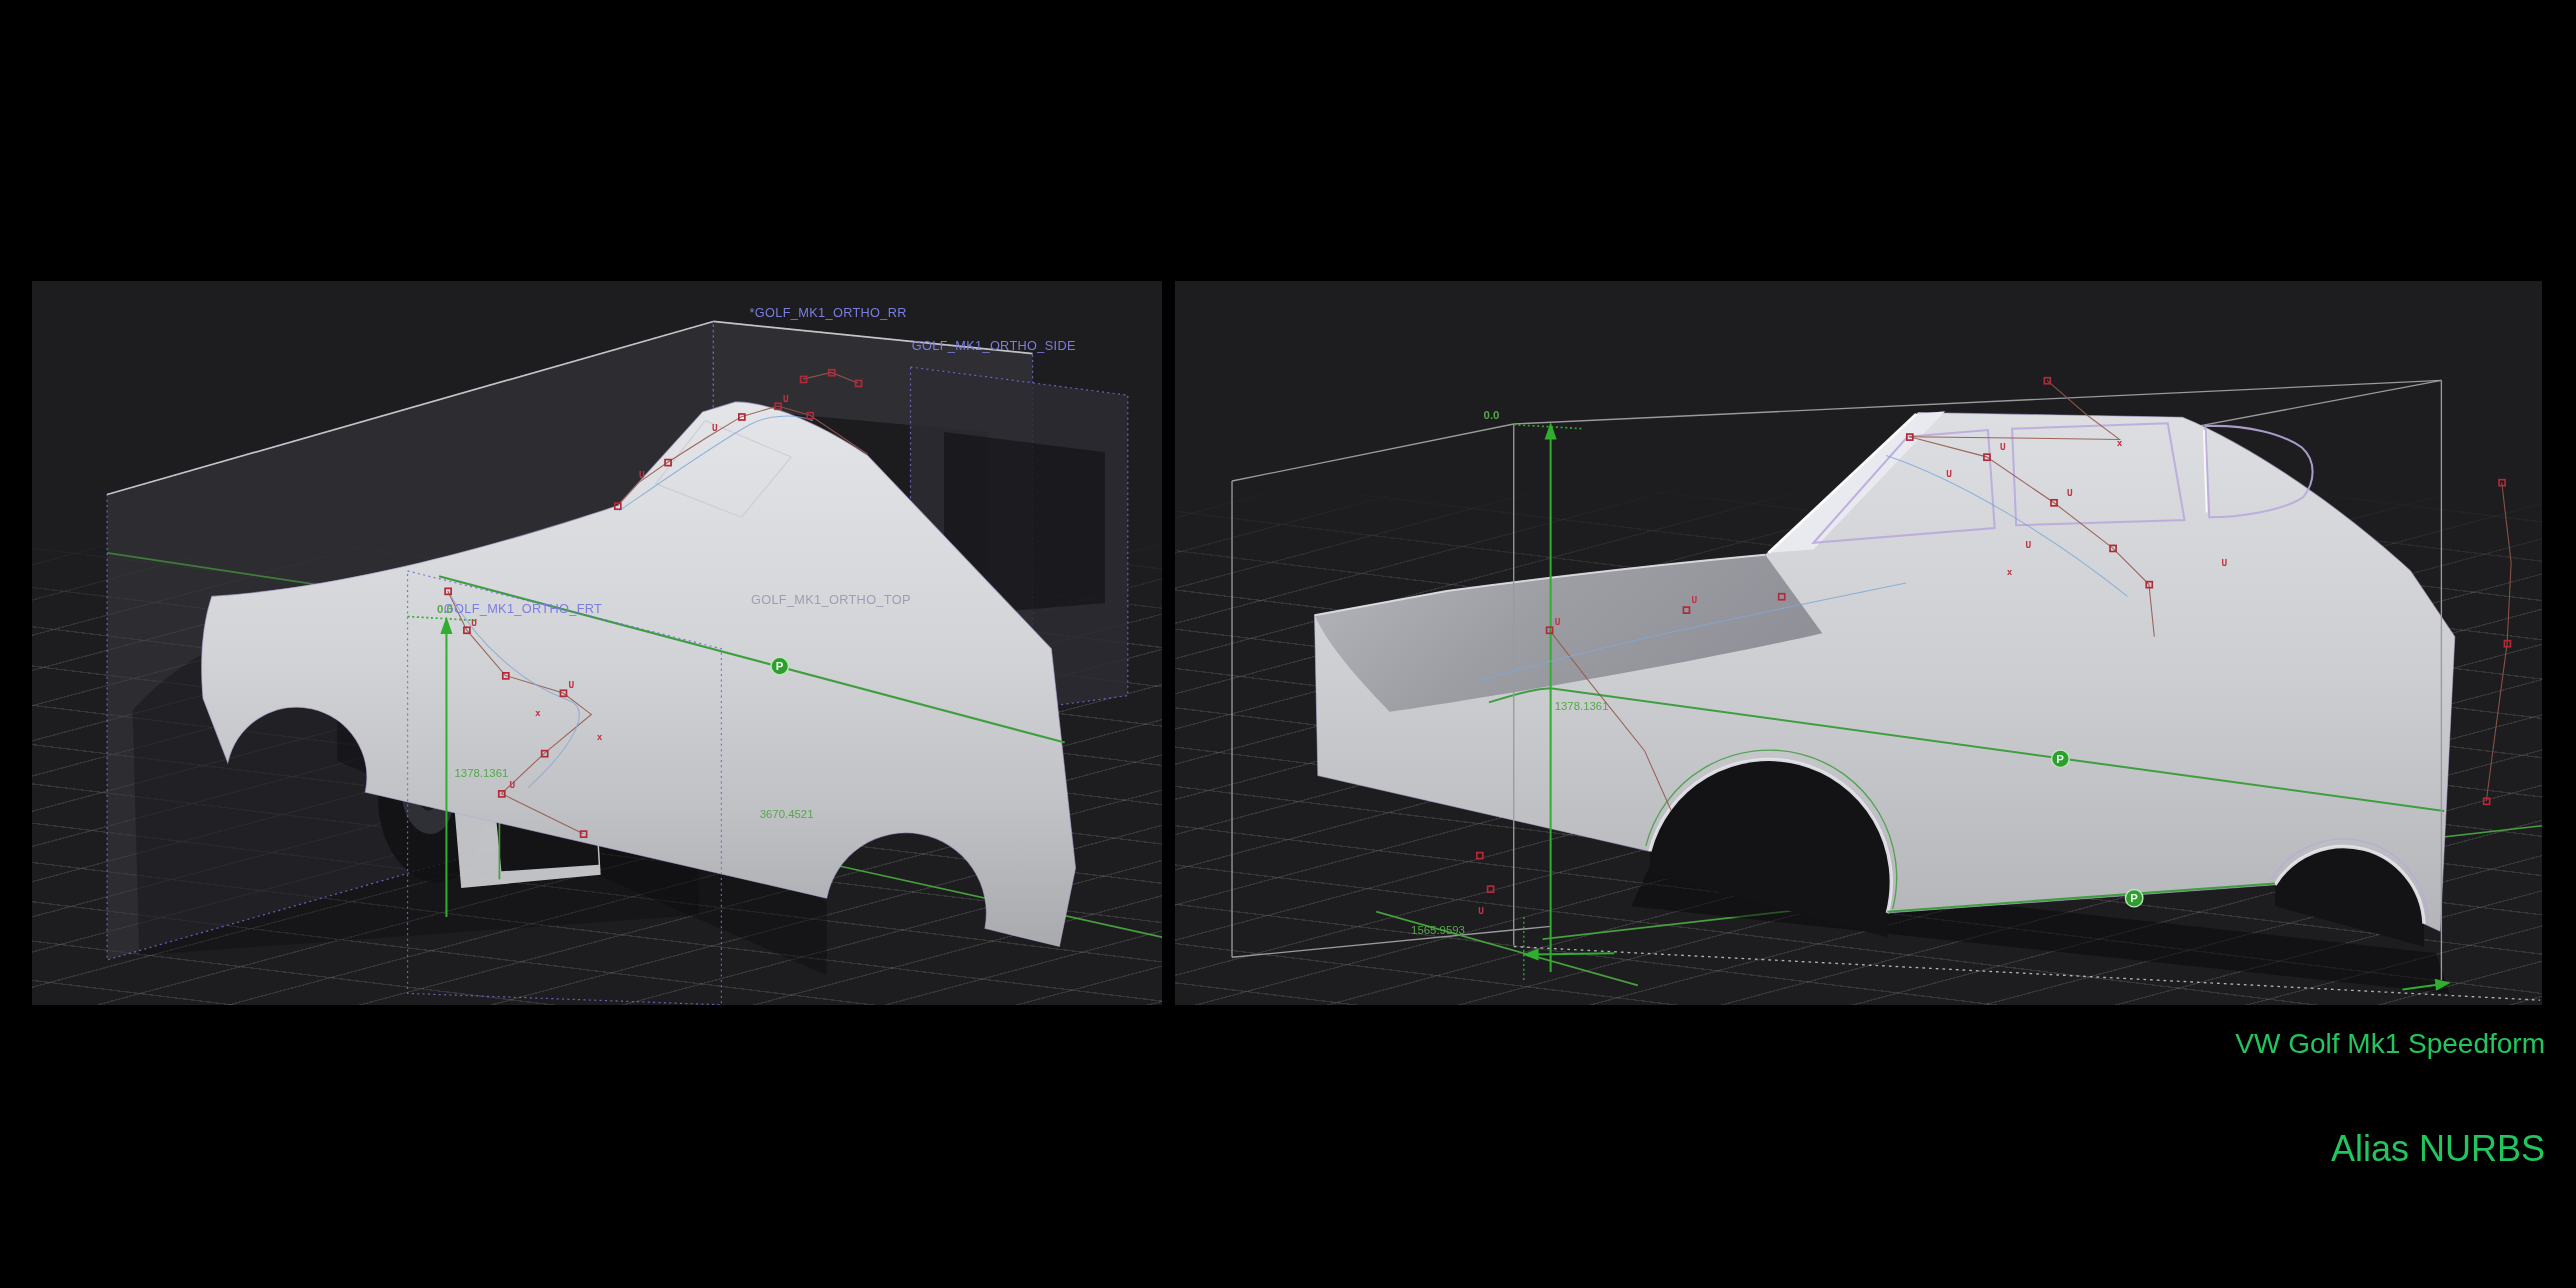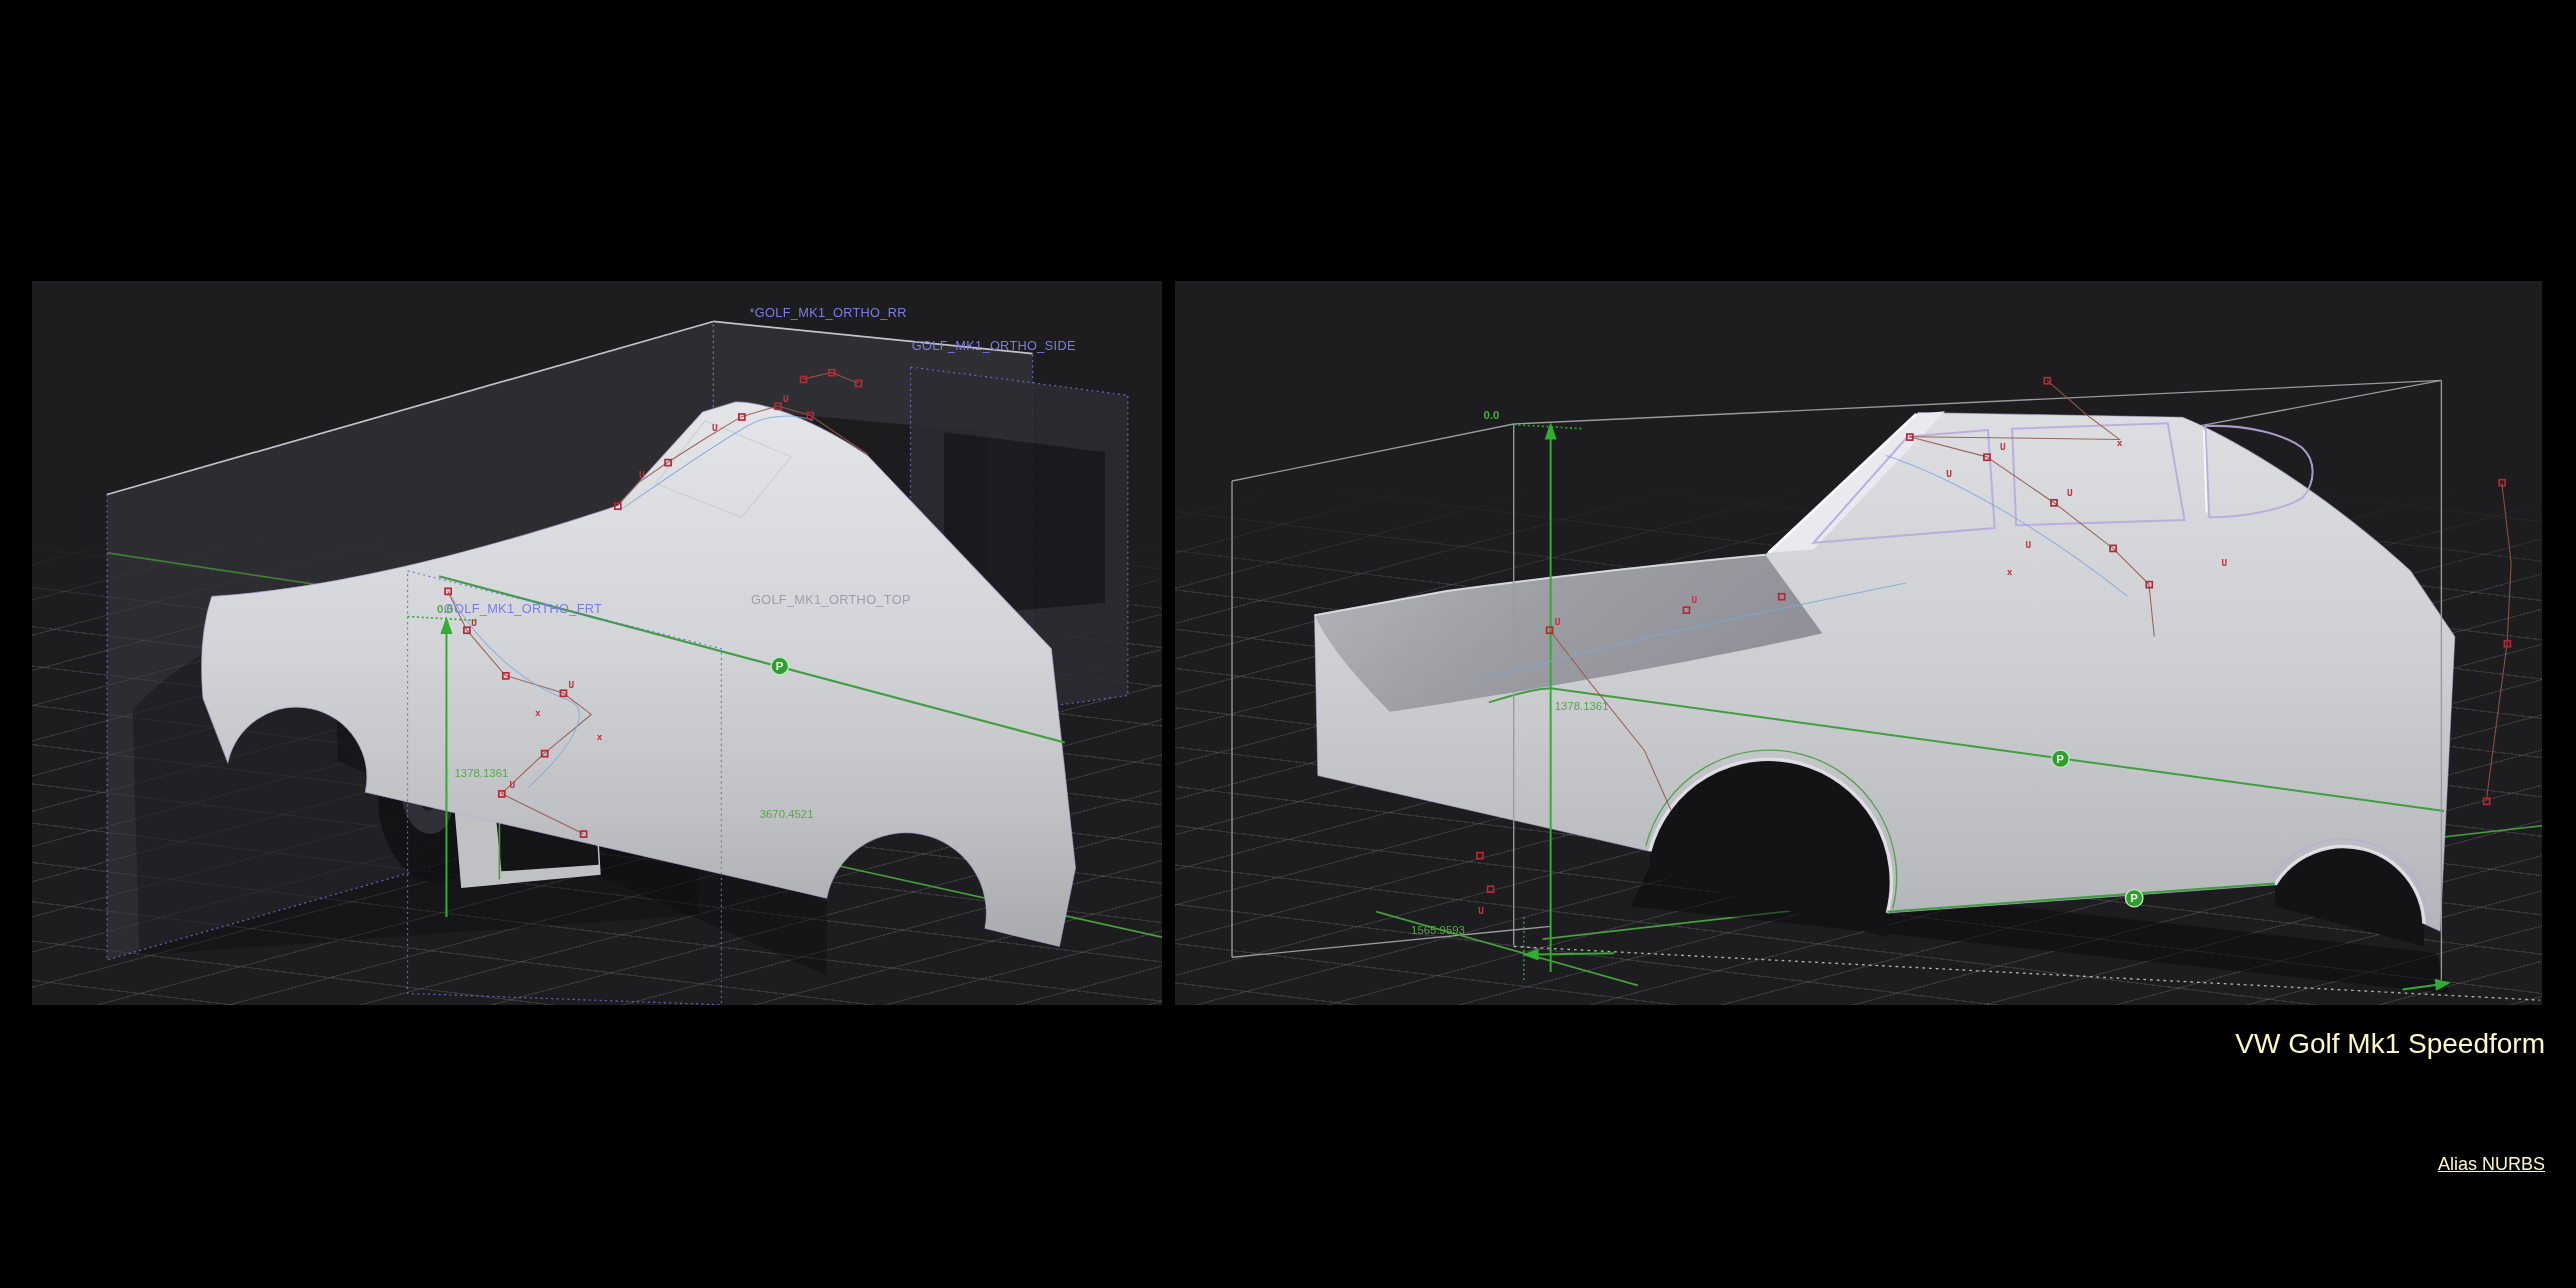--- a/index.html
+++ b/index.html
@@ -15,23 +15,23 @@
     -webkit-mask-image:linear-gradient(to bottom, transparent 0, #000 22%, #000 100%);
     mask-image:linear-gradient(to bottom, transparent 0, #000 22%, #000 100%);}
   #vpL .grid{top:248px;height:476px;}
   #vpR .grid{top:201px;height:523px;}
   svg{position:absolute;left:0;top:0;}
   .lblB{fill:#7b7de0;font:19px "Liberation Sans",sans-serif;letter-spacing:0.5px;}
   .lblTop{fill:#63658a;opacity:.5;font:19px "Liberation Sans",sans-serif;letter-spacing:0.5px;}
   .dimG{fill:#55a849;font:17px "Liberation Sans",sans-serif;}
   .cvT{fill:#c23445;font:700 14px "DejaVu Sans Mono",monospace;}
   .pT{fill:#eaffea;font:700 17px "Liberation Sans",sans-serif;}
-  .caption{position:absolute;right:31px;color:#fef9c3;text-align:right;}
+  .caption{position:absolute;right:31px;color:#22c55e;text-align:right;}
   #cap1{top:1028px;font-size:28px;}
-  #cap2{top:1154px;font-size:18px;text-decoration:underline;}
+  #cap2{top:1128px;font-size:36px;}
   .boxline{stroke:#9a9a9e;stroke-width:2;fill:none;}
   .boxlineW{stroke:#c3c3c7;stroke-width:2.5;fill:none;}
   .dotB{stroke:#6b6bd8;stroke-width:1.8;fill:none;stroke-dasharray:3 5;opacity:.9;}
   .grn{stroke:#3f9e3f;stroke-width:3;fill:none;}
   .grn2{stroke:#46a03c;stroke-width:2.5;fill:none;}
   .arrG{stroke:#2fae2f;stroke-width:3;fill:none;}
   .hull{stroke:#96584a;stroke-width:1.6;fill:none;opacity:.9;}
   .bluC{stroke:#7fa8d8;stroke-width:1.5;fill:none;opacity:.85;}
   .cvSq{fill:none;stroke:#b42838;stroke-width:2.5;}
   .lav{stroke:#b9a8dd;stroke-width:3;fill:none;opacity:.9;}

